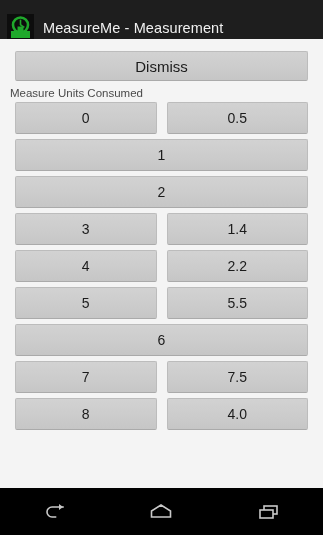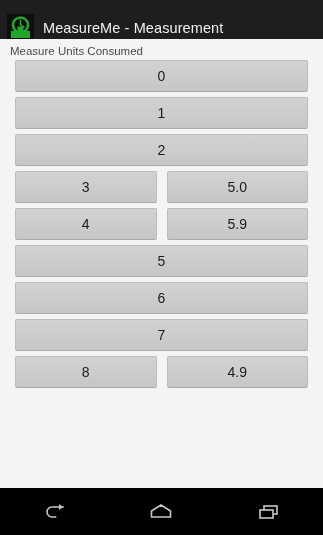--- a/index.html
+++ b/index.html
@@ -139,53 +139,59 @@
         <line x1="13.5" y1="11" x2="17.4" y2="13.4" stroke="#1fa82b" stroke-width="1.6"></line>
         <rect x="4" y="17" width="19" height="7" fill="#1fa82b"></rect>
         <rect x="10.5" y="12.5" width="6" height="6" fill="#1fa82b"></rect>
       </svg>
     </div>
     <div class="app-title">MeasureMe - Measurement</div>
   </div>
 
   <div class="content">
 
+    <div class="dismiss-wrap">
+      <div class="btn btn-dismiss">Dismiss</div>
+    </div>
 
     <div class="section-label">Measure Units Consumed</div>
 
     <div class="grid">
       <div class="grid-row">
         <div class="btn">0</div>
+        <div class="btn">0.5</div>
       </div>
       <div class="grid-row">
         <div class="btn">1</div>
       </div>
       <div class="grid-row">
         <div class="btn">2</div>
       </div>
       <div class="grid-row">
         <div class="btn">3</div>
-        <div class="btn">5.0</div>
+        <div class="btn">1.4</div>
       </div>
       <div class="grid-row">
         <div class="btn">4</div>
-        <div class="btn">5.9</div>
+        <div class="btn">2.2</div>
       </div>
       <div class="grid-row">
         <div class="btn">5</div>
+        <div class="btn">5.5</div>
       </div>
       <div class="grid-row">
         <div class="btn">6</div>
       </div>
       <div class="grid-row">
         <div class="btn">7</div>
+        <div class="btn">7.5</div>
       </div>
       <div class="grid-row">
         <div class="btn">8</div>
-        <div class="btn">4.9</div>
+        <div class="btn">4.0</div>
       </div>
     </div>
 
   </div>
 
   <div class="navbar">
     <div class="nav-btn">
       <span>
         <svg width="24" height="18" viewBox="0 0 24 18" aria-hidden="true">
           <path d="M21 4 L10 4 A5 5 0 1 0 10 14 L13.5 14" fill="none" stroke="#c9c9c9" stroke-width="1.6" stroke-linecap="square"></path>

